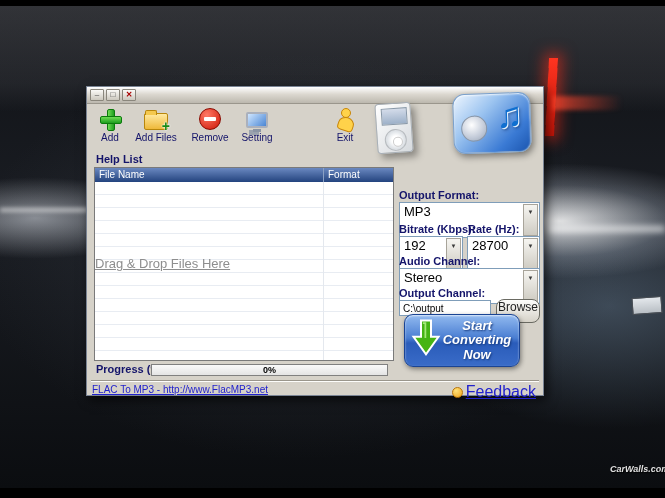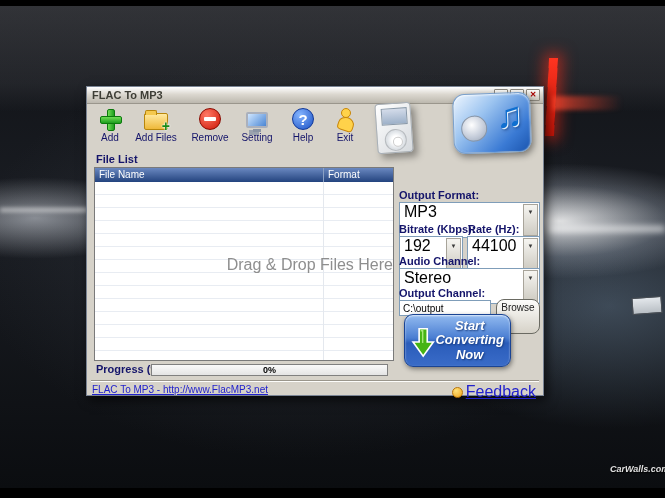--- a/index.html
+++ b/index.html
@@ -110,43 +110,43 @@
     border:1px solid #7a7a7a; background:#22c55e; }
   .thead { height:14px; display:flex; background:linear-gradient(180deg,#6a88c0,#23437e);
     color:#fff; font-size:10px; }
   .th { padding:1px 4px; line-height:12px; }
   .th.c1 { width:229px; border-right:1px solid #8aa0c4; }
   .th.c2 { flex:1; }
   .tbody { position:relative; height:178px;
     background:
       linear-gradient(90deg, transparent 228px, #e4e8ee 228px, #e4e8ee 229px, transparent 229px),
       repeating-linear-gradient(180deg, #ffffff 0px, #ffffff 12px, #e8ecf2 12px, #e8ecf2 13px); }
-  .empty-text { position:absolute; left:0; right:0; top:74px; text-align:right;
-    font-size:16px; color:#8e8e8e; }
+  .empty-text { position:absolute; left:0; right:0; top:74px; text-align:left;
+    font-size:13px; color:#8e8e8e;text-decoration:underline; }
 
   
   .lbl { position:absolute; font-size:11px; font-weight:bold; color:#14146a; white-space:nowrap; }
   .combo { position:absolute; height:36px; background:#fff; border:1px solid #7f9db9;
-    font-size:16px; cursor:default; }
+    font-size:13px; cursor:default; }
   .combo-val { display:block; padding:2px 18px 2px 4px; line-height:13px; color:#000;
     overflow:hidden; white-space:nowrap; }
   .combo-btn { position:absolute; right:1px; top:1px; bottom:1px; width:15px;
     background:linear-gradient(180deg,#f6f5f1,#cecbc2); border:1px solid #a8a49a;
     text-align:center; cursor:pointer; }
   .combo-btn::before { content:"▼"; font-size:6px; color:#3a3a3a; line-height:14px; display:block; }
 
   .txt-input { position:absolute; height:16px; background:#fff; border:1px solid #7f9db9;
     font-size:10px; font-family:"Liberation Sans", sans-serif; padding:1px 3px; color:#000; }
-  .push-btn { position:absolute; height:35px; background:linear-gradient(180deg,#fdfdfb,#d6d2c8);
-    border:1px solid #6a6a62; border-radius:8px; font-size:10px; color:#222; text-align:center;
+  .push-btn { position:absolute; height:24px; background:linear-gradient(180deg,#fdfdfb,#d6d2c8);
+    border:1px solid #6a6a62; border-radius:8px; font-size:12px; color:#222; text-align:center;
     line-height:15px; cursor:pointer; }
 
-  .start-btn { position:absolute; left:317px; top:227px; width:107px; height:53px; border-radius:9px;
+  .start-btn { position:absolute; left:317px; top:227px; width:116px; height:53px; border-radius:9px;
     background:linear-gradient(180deg,#92baf0 0%, #4a7ed2 45%, #2a5cba 55%, #3a6cc8 100%);
-    border:1px solid #1a4494; display:flex; align-items:flex-end; padding:4px 6px; cursor:pointer;
+    border:1px solid #1a4494; display:flex; align-items:flex-start; padding:4px 6px; cursor:pointer;
     box-shadow:inset 0 1px 2px rgba(255,255,255,0.7), 1px 2px 5px rgba(0,0,0,0.45); }
   .start-text { flex:1; text-align:center; font-size:13px; font-weight:bold; font-style:italic;
     color:#fff; line-height:1.1; text-shadow:1px 1px 2px #173a7e; }
   .start-text span { display:block; }
 
   
   .progress-label { position:absolute; left:9px; top:276px; font-size:11px; font-weight:bold; color:#14146a; }
   .progress { position:absolute; left:64px; top:277px; width:237px; height:12px;
     border:1px solid #808080; background:linear-gradient(180deg,#fafafa,#e4e4e4); }
   .progress-fill { height:100%; background:linear-gradient(180deg,#6a9ae0,#2a5cb8); width:0; }
@@ -169,21 +169,20 @@
 <div class="red-stripe"></div>
 <div class="red-smear"></div>
 <div class="streak-right"></div>
 <div class="streak-left"></div>
 <div class="plate"></div>
 <div class="watermark">CarWalls.com</div>
 
 <div class="window">
 
   <div class="titlebar">
-    <span class="title">FLAC To MP3</span>
     <span class="tb-controls">
       <span class="wbtn">–</span>
       <span class="wbtn">□</span>
       <span class="wbtn close">✕</span>
     </span>
   </div>
 
   <div class="toolbar">
     <div class="tb-btn" style="left:3px; width:40px;">
       <span class="ic">
@@ -202,46 +201,40 @@
           <span class="icon-remove"></span>
         </span>
       <span class="tb-label">Remove</span>
     </div>
     <div class="tb-btn" style="left:147px; width:46px;">
       <span class="ic">
           <span class="icon-monitor"></span>
         </span>
       <span class="tb-label">Setting</span>
     </div>
-    <div class="tb-btn" style="left:196px; width:40px;">
-      <span class="ic">
-          <span class="icon-help"></span>
-        </span>
-      <span class="tb-label">Help</span>
-    </div>
     <div class="tb-btn" style="left:238px; width:40px;">
       <span class="ic">
           <span class="icon-man"></span>
         </span>
       <span class="tb-label">Exit</span>
     </div>
   </div>
 
   <div class="ipod">
     <div class="ipod-screen"></div>
     <div class="ipod-wheel"></div>
   </div>
 
   <div class="logo">
     <div class="logo-plate"></div>
     <div class="logo-disc"></div>
     <div class="logo-note">♫</div>
   </div>
 
-  <div class="section-label">File List</div>
+  <div class="section-label">Help List</div>
 
   <div class="filetable">
     <div class="thead">
       <span class="th c1">File Name</span>
       <span class="th c2">Format</span>
     </div>
     <div class="tbody">
       <div class="empty-text">Drag &amp; Drop Files Here</div>
     </div>
   </div>
@@ -252,21 +245,21 @@
     <span class="combo-btn"></span>
   </div>
 
   <span class="lbl" style="left:312px; top:136px;">Bitrate (Kbps):</span>
   <span class="lbl" style="left:381px; top:136px;">Rate (Hz):</span>
   <div class="combo" style="left:312px; top:149px; width:64px;">
     <span class="combo-val">192</span>
     <span class="combo-btn"></span>
   </div>
   <div class="combo" style="left:380px; top:149px; width:73px;">
-    <span class="combo-val">44100</span>
+    <span class="combo-val">28700</span>
     <span class="combo-btn"></span>
   </div>
 
   <span class="lbl" style="left:312px; top:168px;">Audio Channel:</span>
   <div class="combo" style="left:312px; top:181px; width:141px;">
     <span class="combo-val">Stereo</span>
     <span class="combo-btn"></span>
   </div>
 
   <span class="lbl" style="left:312px; top:200px;">Output Channel:</span>

